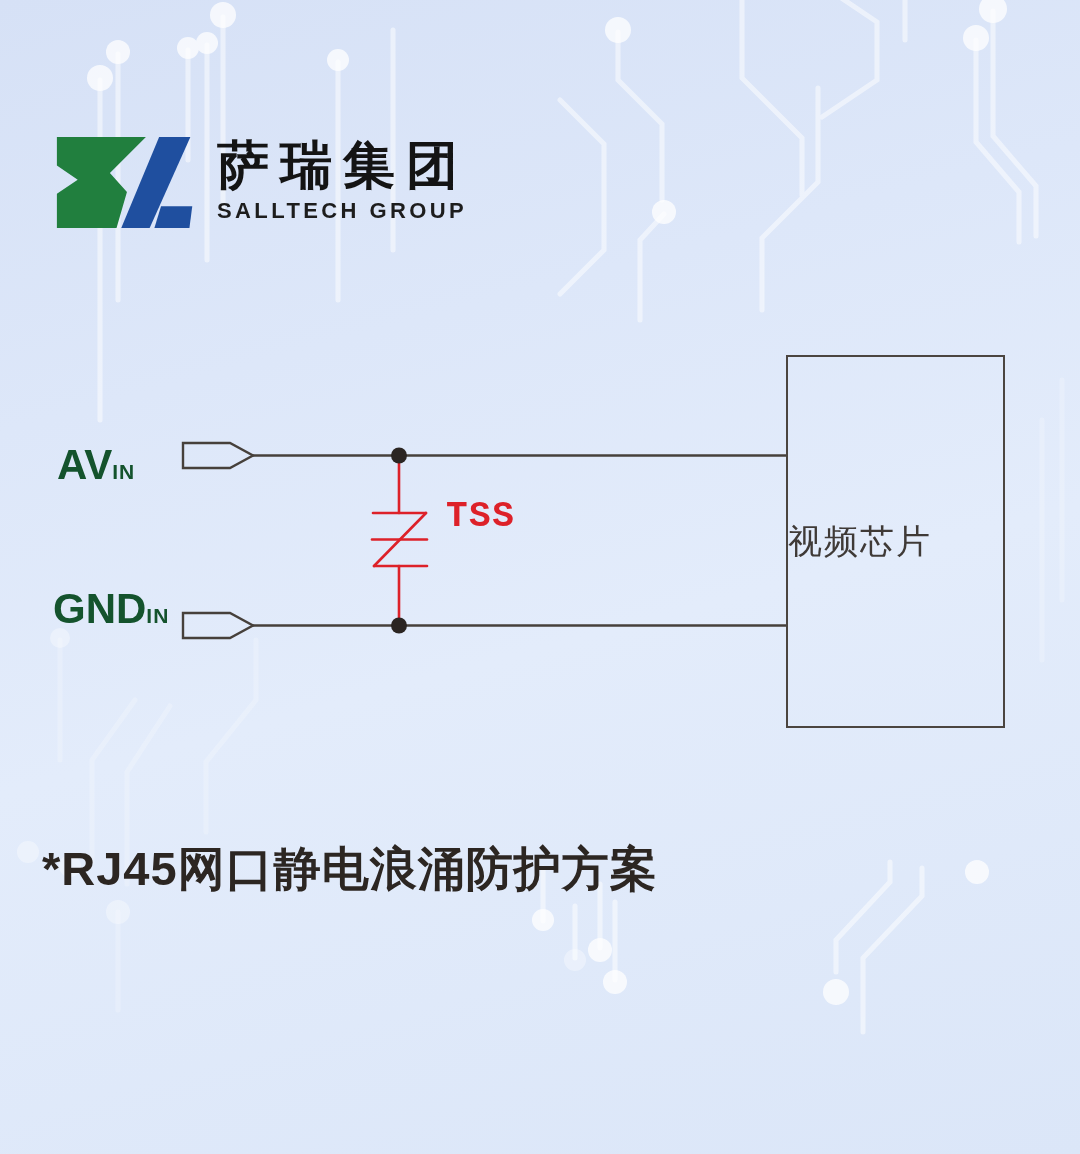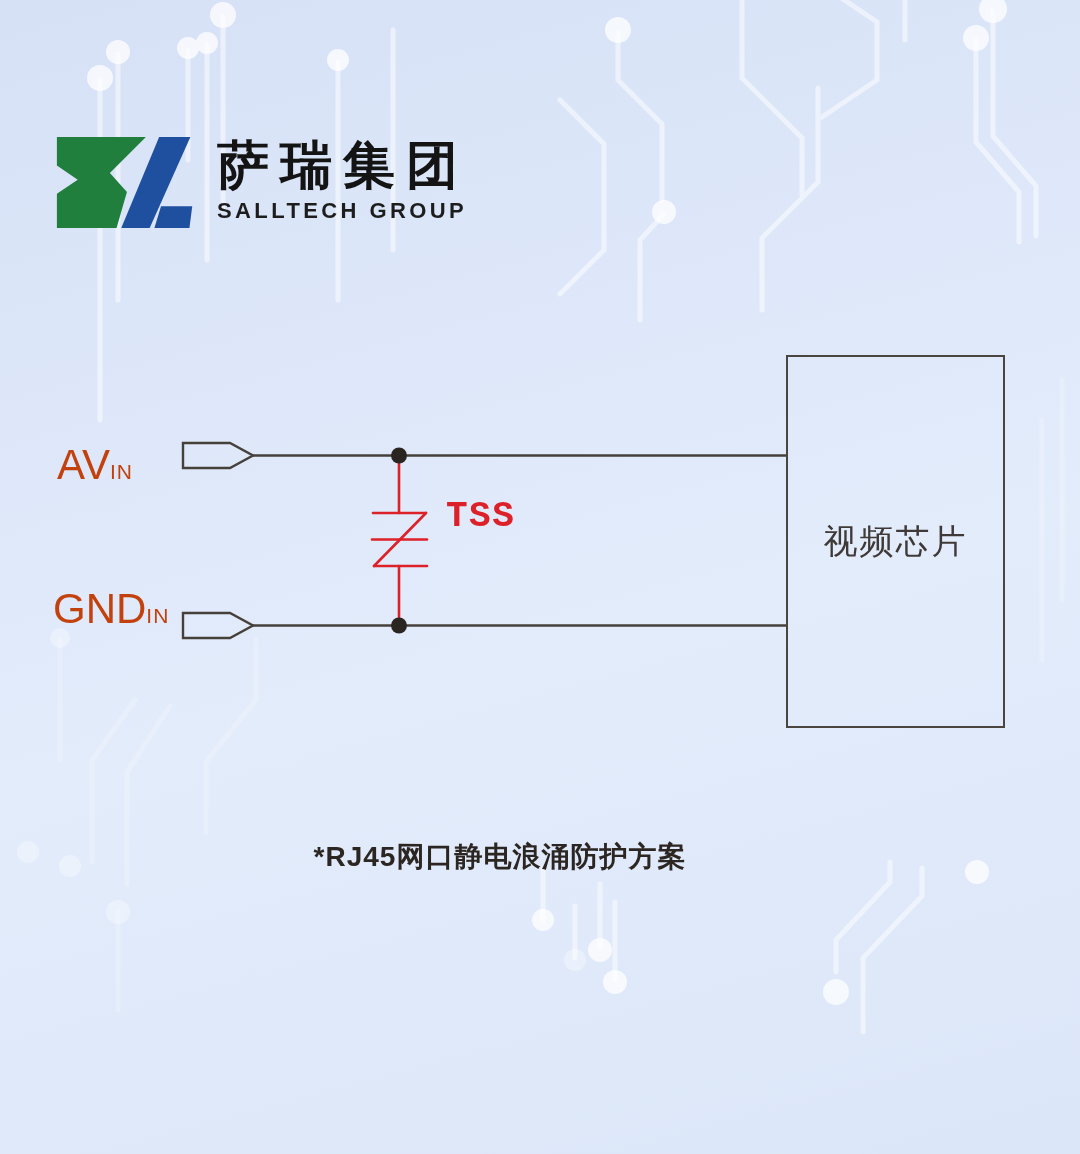--- a/index.html
+++ b/index.html
@@ -16,37 +16,37 @@
   .logo-text{margin-left:20px;display:flex;flex-direction:column;}
   .logo-zh{
     font-size:52px;font-weight:bold;color:#141414;
     letter-spacing:11px;line-height:1.0;margin-top:6px;white-space:nowrap;
   }
   .logo-en{
     font-size:22px;font-weight:bold;color:#1d1d1d;
     letter-spacing:3.4px;margin-top:7px;white-space:nowrap;
   }
   
-  .pin-label{position:absolute;color:#c2410c;font-weight:normal;white-space:nowrap;line-height:1;}
+  .pin-label{position:absolute;color:#14532d;font-weight:bold;white-space:nowrap;line-height:1;}
   .pin-label .main{font-size:42px;letter-spacing:0px;}
   .pin-label .sub{font-size:21px;letter-spacing:1px;}
   .pin-label-av{left:57px;top:444px;}
   .pin-label-gnd{left:53px;top:588px;}
   .tvs-label{position:absolute;left:446px;top:499px;color:#dd2129;font-weight:bold;line-height:1;white-space:nowrap;}
   .tvs-label .l1{font-size:36px;letter-spacing:1.5px;display:block;font-family:Liberation Mono, monospace;}
   .tvs-label .l2{font-size:38px;letter-spacing:0.5px;display:block;margin-top:8px;}
   .chip-box{
     position:absolute;left:786px;top:355px;width:219px;height:373px;
     border:2px solid #4b4540;box-sizing:border-box;
-    display:flex;align-items:center;justify-content:center;
+    display:flex;align-items:center;justify-content:flex-start;
   }
   .chip-label{font-size:34px;color:#3f3a37;letter-spacing:2px;white-space:nowrap;}
   .caption{
-    position:absolute;left:0;top:838px;width:1000px;text-align:center;
-    font-size:28px;font-weight:bold;color:#2c2622;letter-spacing:1px;white-space:nowrap;
+    position:absolute;left:0;top:838px;width:1000px;text-align:left;
+    font-size:47px;font-weight:bold;color:#2c2622;letter-spacing:1px;white-space:nowrap;padding-left:42px;
   }
 </style>
 </head>
 <body>
 
 <svg class="layer" viewBox="0 0 1080 1154" xmlns="http://www.w3.org/2000/svg" aria-hidden="true">
   <g stroke="#ffffff" stroke-width="5" fill="none" stroke-linecap="round" opacity="0.5">
 
     <path d="M100,80 V420"></path>
       <path d="M118,54 V300"></path>

